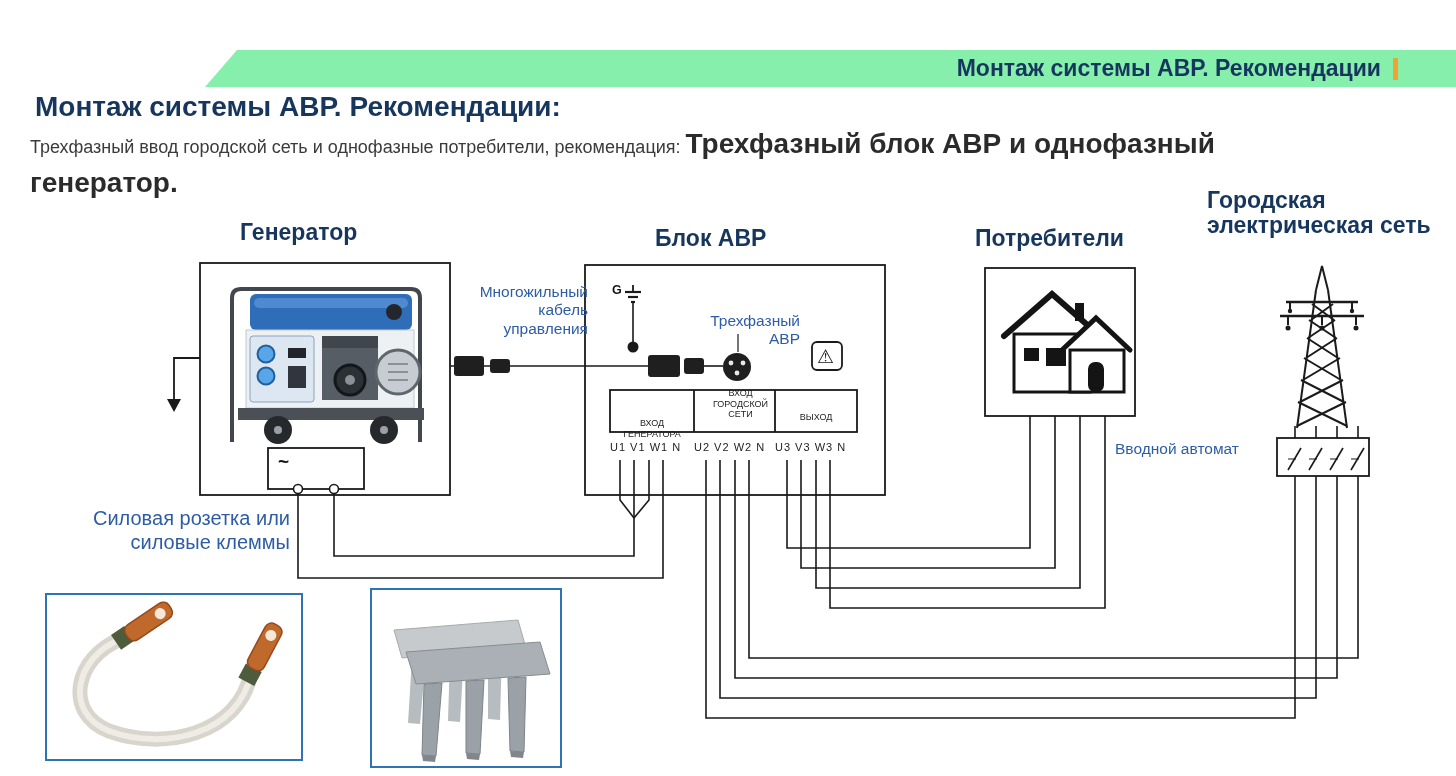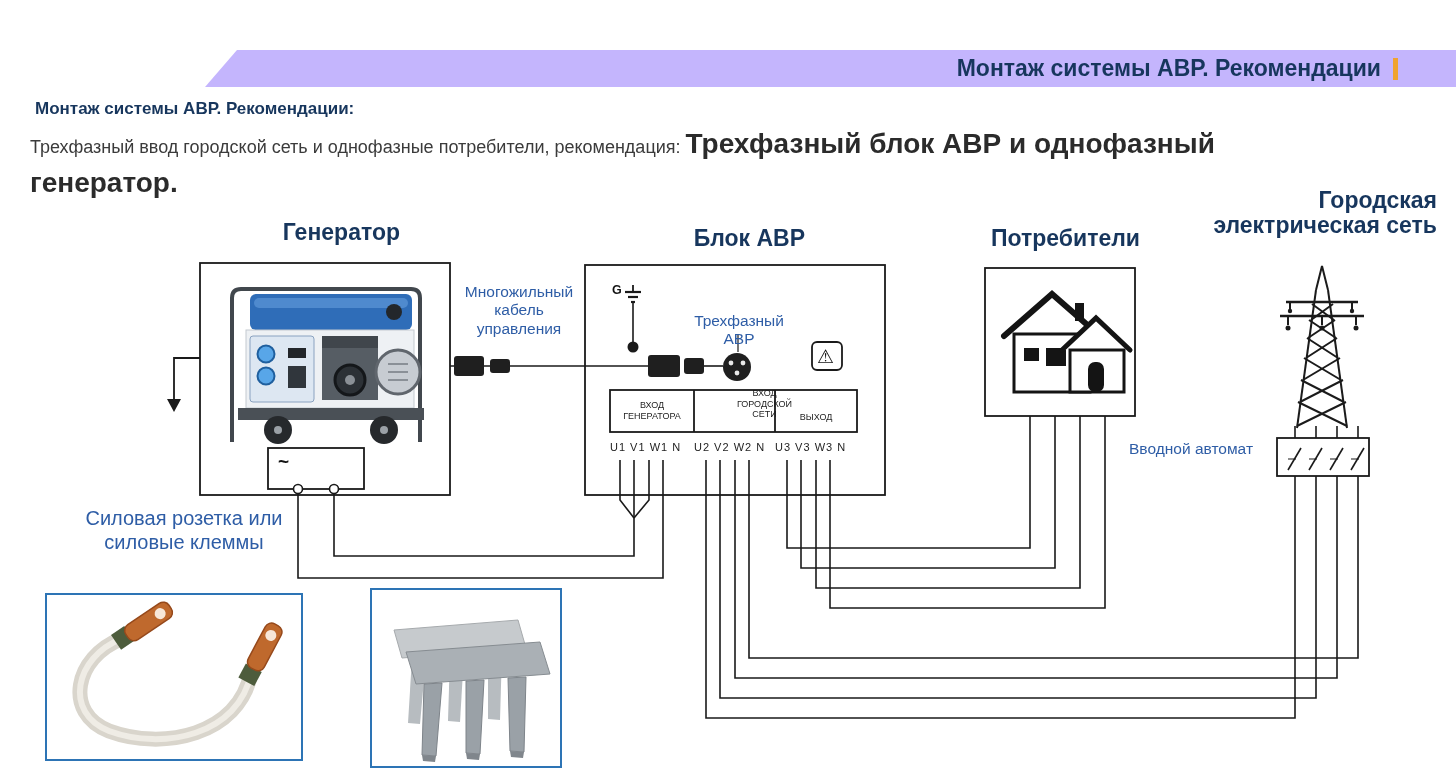--- a/index.html
+++ b/index.html
@@ -1,27 +1,27 @@
 <!DOCTYPE html>
 <html><head>
 <meta charset="utf-8">
 <style>
   html,body{margin:0;padding:0;background:#fff}
   .canvas{position:relative;width:1456px;height:776px;background:#fff;font-family:"Liberation Sans",sans-serif;overflow:hidden}
   .abs{position:absolute}
-  .band{position:absolute;left:205px;right:0;top:50px;height:37px;background:#c4b5fd;
+  .band{position:absolute;left:205px;right:0;top:50px;height:37px;background:#86efac;
         display:flex;align-items:center;justify-content:flex-end;padding-right:58px;
         clip-path:polygon(32px 0,100% 0,100% 100%,0 100%);box-sizing:border-box}
   .band-title{font-size:23px;font-weight:bold;color:#17365d;white-space:nowrap}
   .band-accent{display:inline-block;width:5px;height:22px;background:#f0a330;margin-left:12px}
-  .heading{position:absolute;left:35px;top:99px;font-size:17px;font-weight:bold;color:#17365d}
+  .heading{position:absolute;left:35px;top:91px;font-size:28px;font-weight:bold;color:#17365d}
   .para{position:absolute;left:30px;top:124px;width:1290px;font-size:18px;color:#3b3b3b;line-height:1.4}
   .para-bold{font-size:28px;font-weight:bold;color:#2b2b2b}
-  .dlabel{position:absolute;font-size:23px;font-weight:bold;color:#17365d;text-align:right;line-height:1.08}
-  .blabel{position:absolute;font-size:15.5px;color:#2e5da6;text-align:center;line-height:1.18}
+  .dlabel{position:absolute;font-size:23px;font-weight:bold;color:#17365d;text-align:left;line-height:1.08}
+  .blabel{position:absolute;font-size:15.5px;color:#2e5da6;text-align:right;line-height:1.18}
   .glabel{position:absolute;font-size:12.5px;font-weight:bold;color:#111}
   .warn{position:absolute;font-size:19px;color:#111;line-height:1}
   .tilde{position:absolute;font-size:19px;font-weight:bold;color:#111;line-height:1}
   .tcell{position:absolute;display:flex;align-items:center;justify-content:center;
          text-align:center;font-size:9px;line-height:1.2;color:#1d1d1d}
   .tpins{position:absolute;font-size:11px;color:#1d1d1d;letter-spacing:1px;white-space:nowrap}
   .photo{position:absolute;border:2.5px solid #2d74b5;background:#fff;box-sizing:border-box}
 </style>
 </head>
 <body>
@@ -166,29 +166,29 @@
     </g>
   </svg>
 
   <div class="dlabel" style="left:240px;top:220px;width:160px">Генератор</div>
   <div class="dlabel" style="left:655px;top:226px;width:150px">Блок АВР</div>
   <div class="dlabel" style="left:975px;top:226px;width:165px">Потребители</div>
   <div class="dlabel" style="left:1207px;top:188px;width:230px">Городская электрическая сеть</div>
 
   <div class="blabel" style="left:450px;top:283px;width:138px">Многожильный кабель управления</div>
   <div class="blabel" style="left:678px;top:312px;width:122px">Трехфазный АВР</div>
-  <div class="blabel" style="left:1115px;top:440px;width:152px;text-align:center">Вводной автомат</div>
+  <div class="blabel" style="left:1115px;top:440px;width:152px;text-align:left">Вводной автомат</div>
   <div class="blabel" style="left:78px;top:507px;width:212px;font-size:20px">Силовая розетка или силовые клеммы</div>
 
   <div class="glabel" style="left:612px;top:283px">G</div>
   <div class="warn" style="left:817px;top:347px">⚠</div>
   <div class="tilde" style="left:278px;top:452px">~</div>
 
-  <div class="tcell" style="left:610px;top:390px;width:84px;height:42px">ВХОД ГЕНЕРАТОРА</div>
-  <div class="tcell" style="left:724px;top:390px;width:81px;height:28px">ВХОД ГОРОДСКОЙ СЕТИ</div>
+  <div class="tcell" style="left:610px;top:408px;width:84px;height:42px">ВХОД ГЕНЕРАТОРА</div>
+  <div class="tcell" style="left:700px;top:390px;width:81px;height:28px">ВХОД ГОРОДСКОЙ СЕТИ</div>
   <div class="tcell" style="left:775px;top:390px;width:82px;height:55px">ВЫХОД</div>
   <div class="tpins" style="left:610px;top:441px;width:84px">U1 V1 W1 N</div>
   <div class="tpins" style="left:694px;top:441px;width:81px">U2 V2 W2 N</div>
   <div class="tpins" style="left:775px;top:441px;width:82px">U3 V3 W3 N</div>
 
   <div class="photo" style="left:45px;top:593px;width:258px;height:168px">
     <svg width="253" height="163" viewBox="0 0 253 163">
       <path d="M74,44 C28,62 16,118 62,136 C116,156 192,140 204,78" stroke="#d9d5cc" stroke-width="15" fill="none" stroke-linecap="round"></path>
       <path d="M74,44 C28,62 16,118 62,136 C116,156 192,140 204,78" stroke="#efece5" stroke-width="6" fill="none" stroke-linecap="round"></path>
       <g transform="translate(74,44) rotate(-34)">

